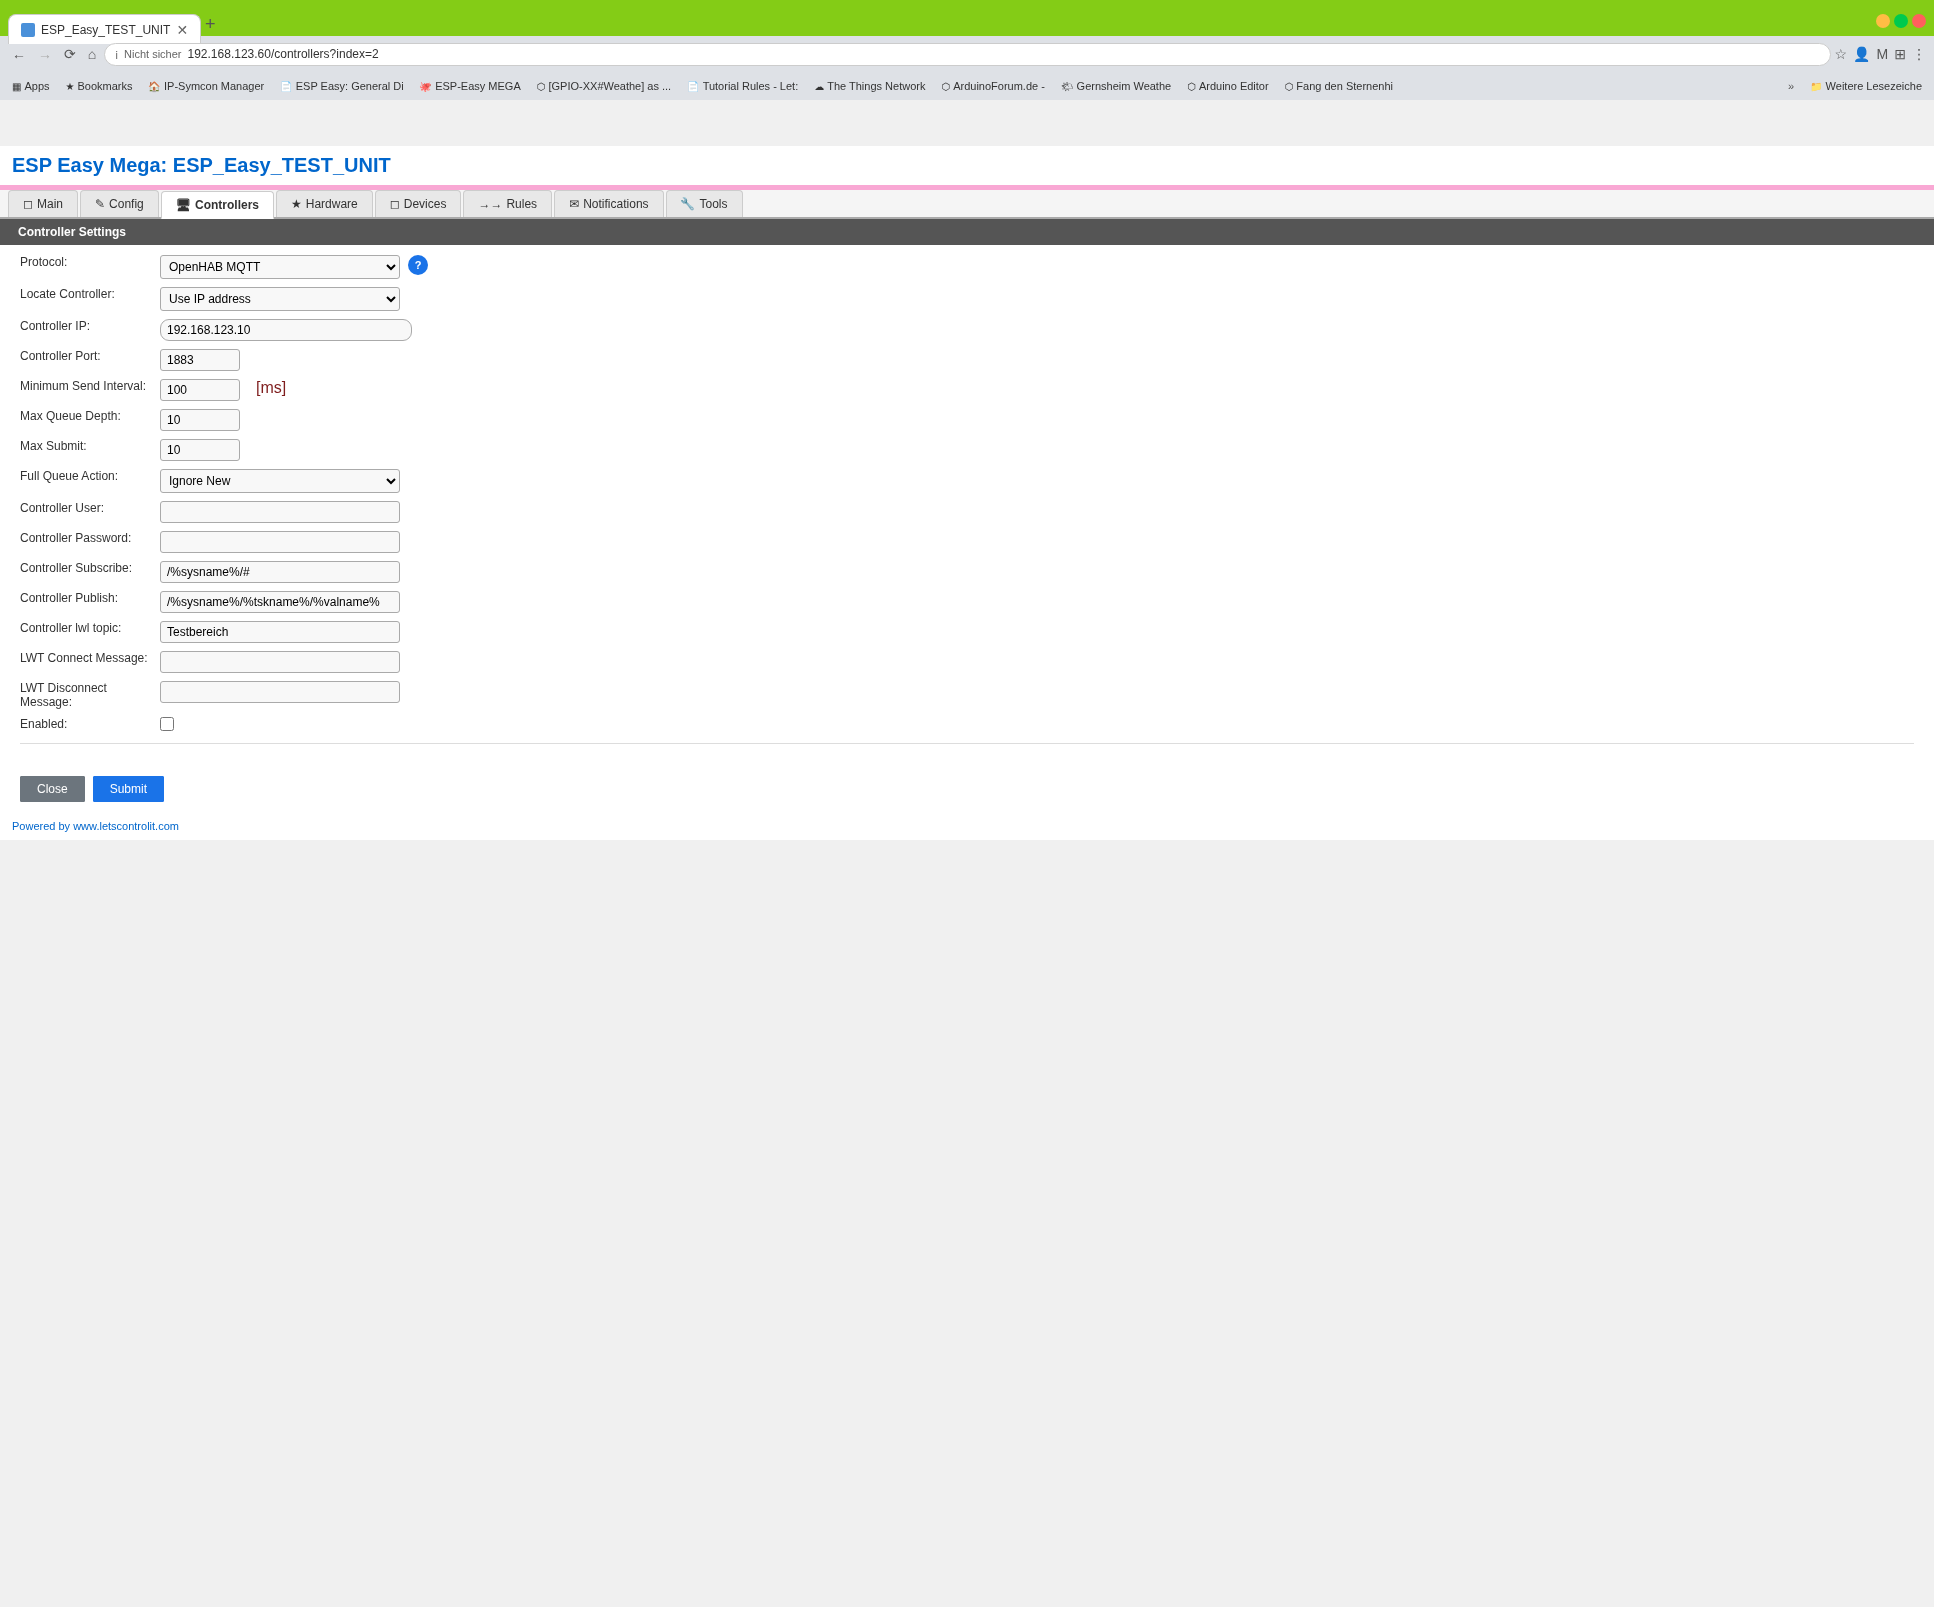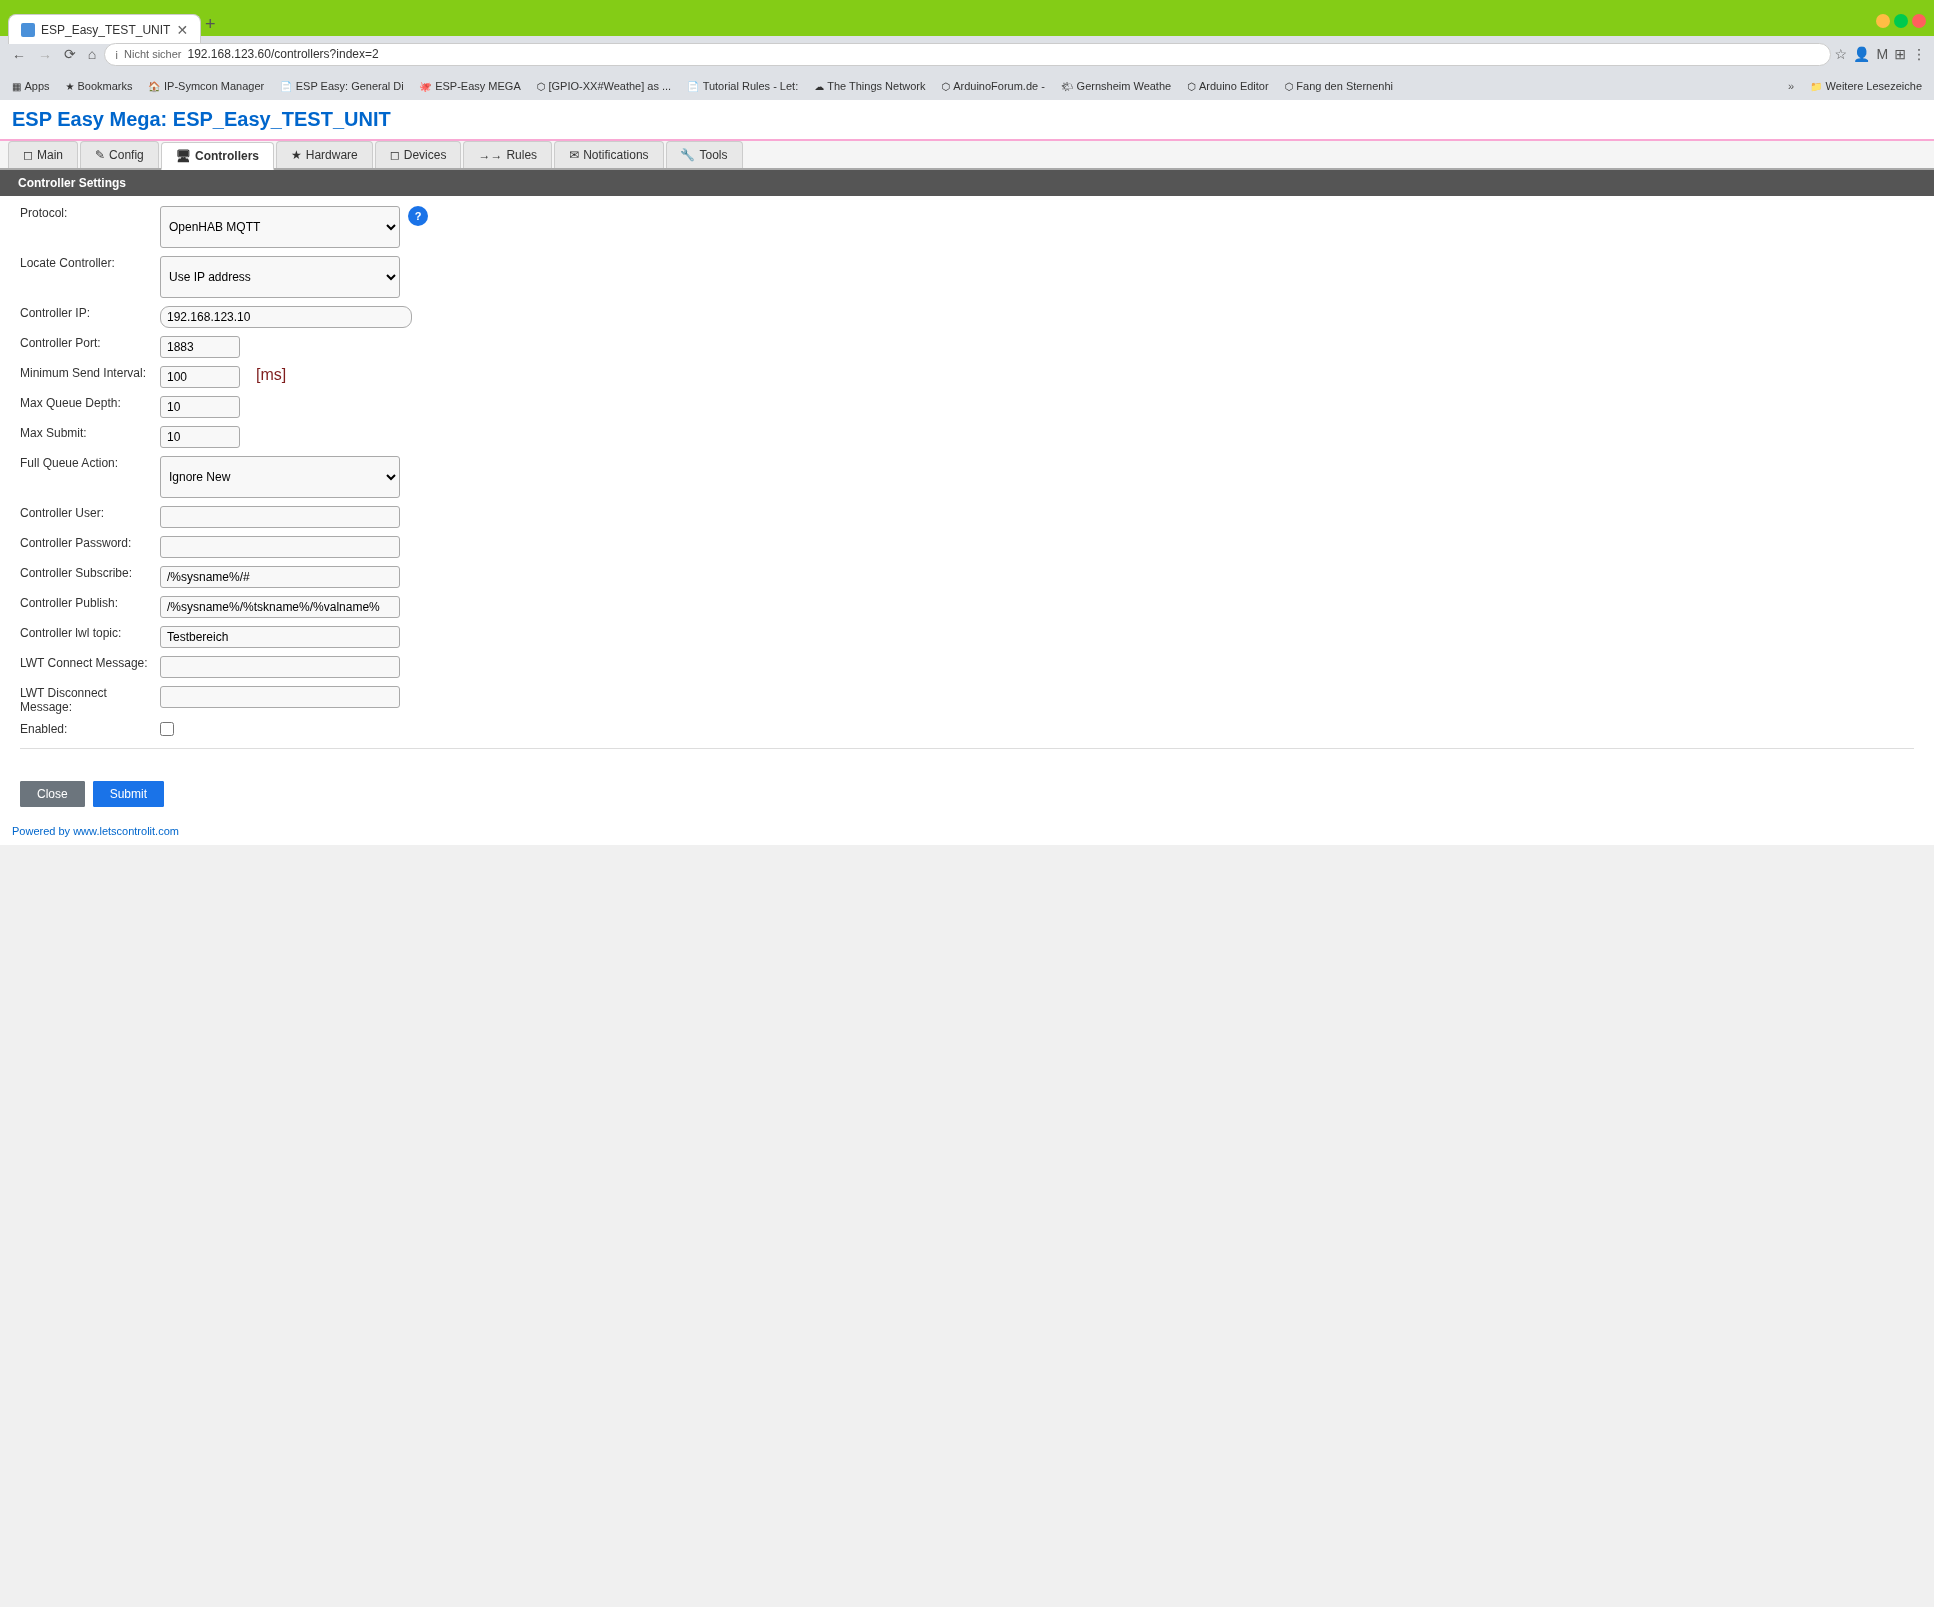--- a/index.html
+++ b/index.html
@@ -29,37 +29,37 @@
 
     .bookmarks-bar { display: flex; align-items: center; padding: 2px 8px; background: #dee1e6; gap: 8px; height: 28px; font-size: 11px; overflow: hidden; }
     .bookmark-item { display: flex; align-items: center; gap: 3px; cursor: pointer; color: #333; white-space: nowrap; padding: 2px 4px; border-radius: 3px; }
     .bk-icon { font-size: 10px; }
     .more-btn { margin-left: auto; cursor: pointer; color: #555; }
 
     
     .page-wrapper { background: white; min-height: 600px; }
 
     
-    .page-header { padding: 8px 12px; border-bottom: 2px solid #f9a8d4; }
+    .page-header { padding: 8px 12px; border-bottom: 5px solid #f9a8d4; margin-top: 46px; }
     .page-title { font-size: 20px; font-weight: bold; color: #0066cc; }
 
     
     .nav-tabs { display: flex; align-items: center; border-bottom: 2px solid #aaa; padding: 0 8px; background: #f5f5f5; }
     .nav-tab { padding: 6px 14px; cursor: pointer; font-size: 12px; color: #333; border: 1px solid #ccc; border-bottom: none; margin-right: 2px; background: #e8e8e8; border-radius: 4px 4px 0 0; display: flex; align-items: center; gap: 4px; }
     .nav-tab.active { background: white; border-bottom: 1px solid white; margin-bottom: -2px; font-weight: bold; }
 
     
     .section-header { background: #555; color: white; padding: 6px 18px; font-weight: bold; font-size: 12px; }
 
     
     .form-content { padding: 10px 20px; }
     .form-row { display: flex; align-items: flex-start; margin-bottom: 8px; }
     .form-label { width: 140px; min-width: 140px; font-size: 12px; color: #333; }
     .form-control { font-size: 12px; border: 1px solid #aaa; border-radius: 3px; padding: 3px 6px; background: #f8f8f8; }
-    .form-select { width: 240px; padding: 12px 4px; }
+    .form-select { width: 240px; padding: 3px 4px; }
     .form-input-medium { width: 252px; border-radius: 9px; }
     .form-input-small { width: 80px; }
     .ms-label { margin-left: 16px; font-size: 16px; color: #7f1d1d; }
     .help-btn { width: 20px; height: 20px; background: #1a73e8; color: white; border: none; border-radius: 50%; font-size: 11px; font-weight: bold; cursor: pointer; margin-left: 8px; display: flex; align-items: center; justify-content: center; }
 
     .form-input-wide { width: 240px; }
 
     
     .form-checkbox { width: 14px; height: 14px; }
 

